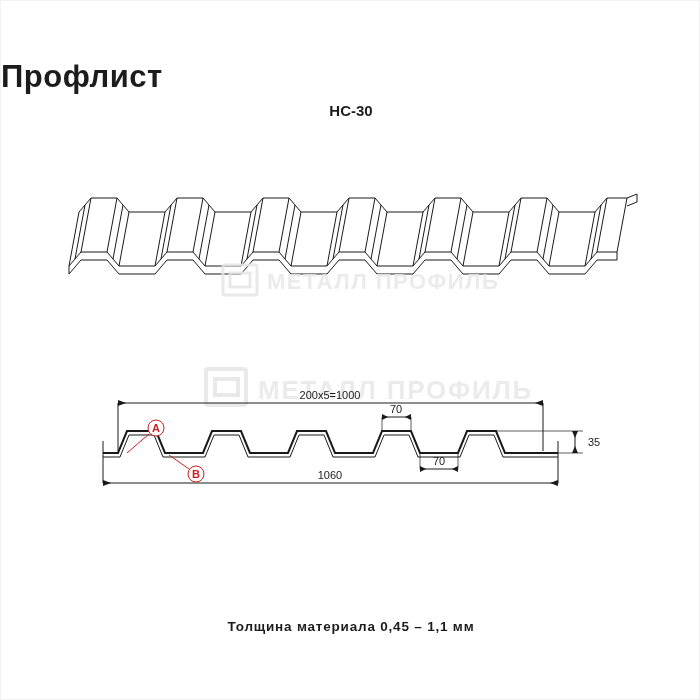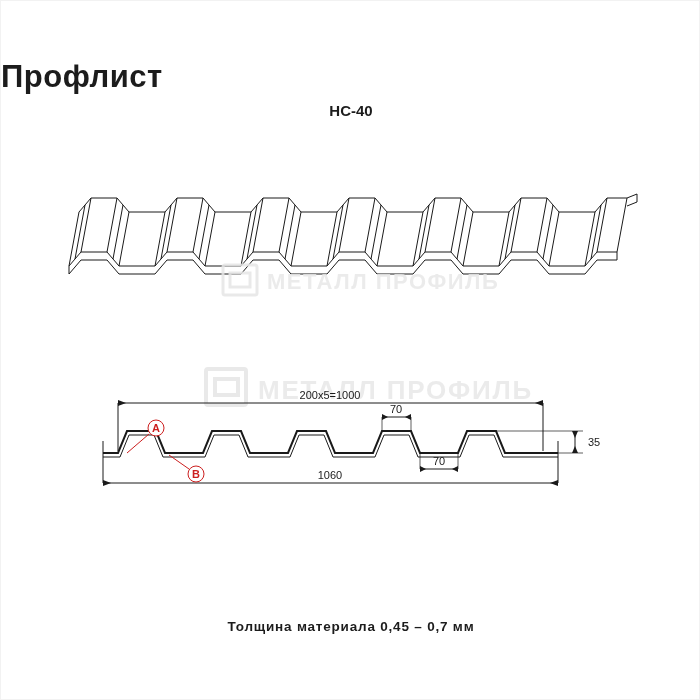--- a/index.html
+++ b/index.html
@@ -87,21 +87,21 @@
     fill: #cc1f1f;
     font-weight: bold;
   }
 </style>
 </head>
 <body>
 
 <div class="page">
 
   <div class="title">Профлист</div>
-  <div class="subtitle">НС-40</div>
+  <div class="subtitle">НС-30</div>
 
   <div class="iso-wrap">
     <svg width="580" height="150" viewBox="0 0 580 150">
       <g fill="none" stroke="#1a1a1a" stroke-width="1" stroke-linejoin="round">
 
         <path d="M18,46 L30,32 L56,32 L68,46 L104,46 L116,32 L142,32 L154,46 L190,46 L202,32 L228,32 L240,46 L276,46 L288,32 L314,32 L326,46 L362,46 L374,32 L400,32 L412,46 L448,46 L460,32 L486,32 L498,46 L534,46 L546,32 L566,32"></path>
 
         <path d="M8,100 L20,86 L46,86 L58,100 L94,100 L106,86 L132,86 L144,100 L180,100 L192,86 L218,86 L230,100 L266,100 L278,86 L304,86 L316,100 L352,100 L364,86 L390,86 L402,100 L438,100 L450,86 L476,86 L488,100 L524,100 L536,86 L556,86"></path>
 
         <path d="M18,46 L8,100"></path>
@@ -253,15 +253,15 @@
       <text class="lbl" x="247" y="18" text-anchor="middle">200x5=1000</text>
       <text class="lbl" x="247" y="98" text-anchor="middle">1060</text>
       <text class="lbl" x="313" y="32" text-anchor="middle">70</text>
       <text class="lbl" x="356" y="84" text-anchor="middle">70</text>
       <text class="lbl" x="505" y="65" text-anchor="start">35</text>
       <text class="lbl-red" x="73" y="51" text-anchor="middle">A</text>
       <text class="lbl-red" x="113" y="97" text-anchor="middle">B</text>
     </svg>
   </div>
 
-  <div class="footer">Толщина материала 0,45 – 0,7 мм</div>
+  <div class="footer">Толщина материала 0,45 – 1,1 мм</div>
 
 </div>
 
 </body></html>

